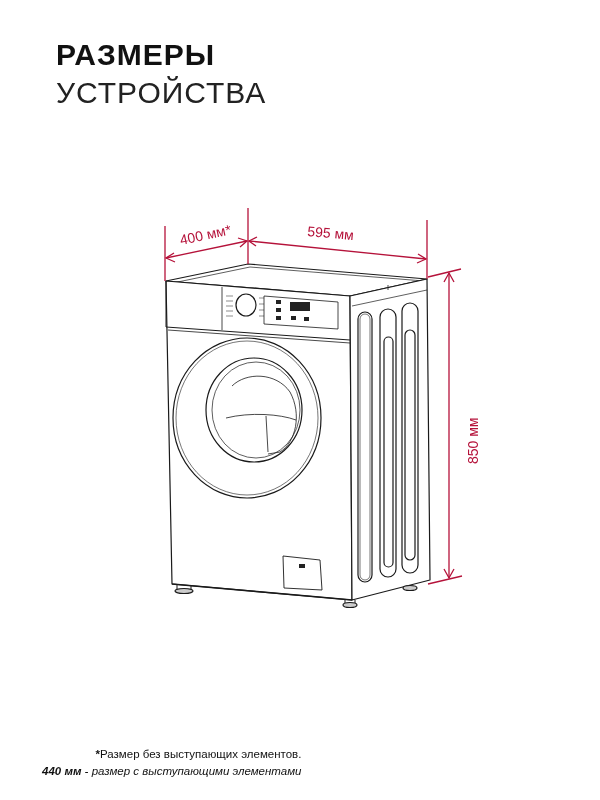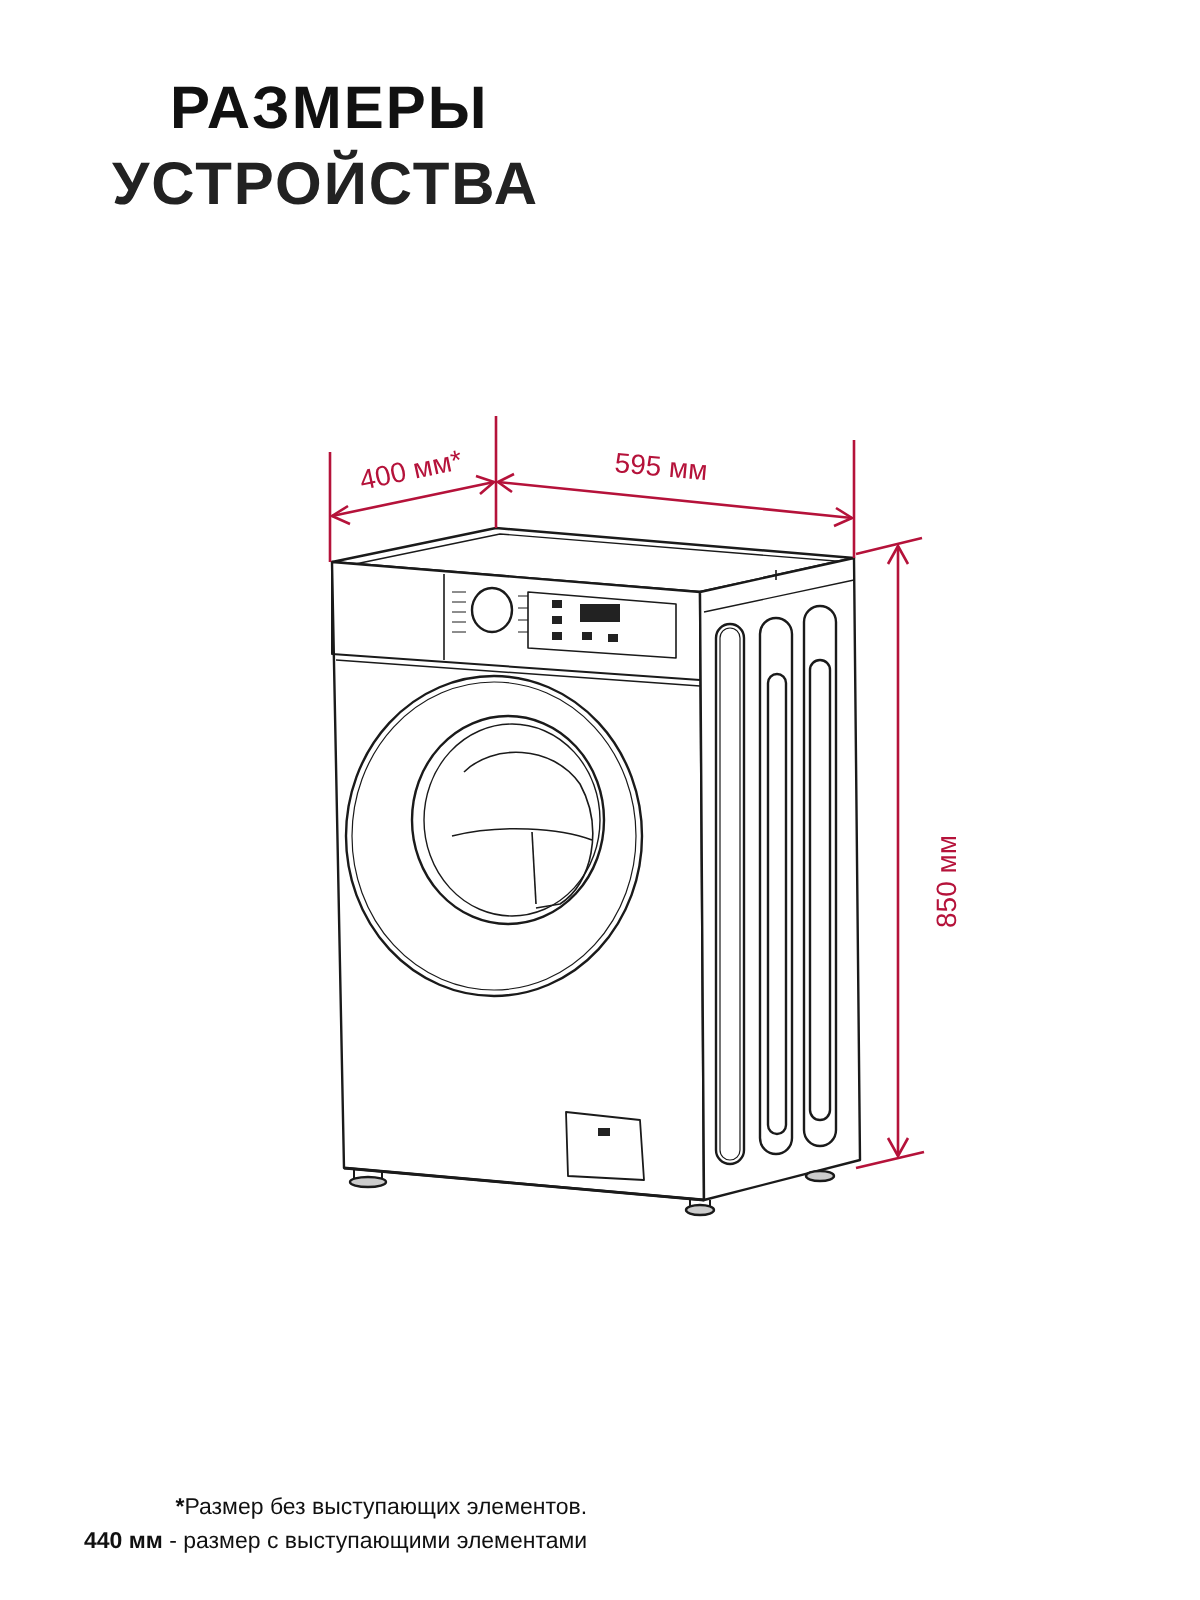--- a/index.html
+++ b/index.html
@@ -1,24 +1,24 @@
 <!DOCTYPE html>
 <html><head>
 <meta charset="utf-8">
 <style>
   html, body { margin:0; padding:0; background:#ffffff; }
   body { width:600px; height:800px; position:relative; overflow:hidden; font-family:"Liberation Sans", sans-serif; color:#111; }
   .title { position:absolute; left:56px; top:40px; line-height:1; }
-  .title-main { font-size:30px; font-weight:700; letter-spacing:1px; display:block; color:#111;margin-left:29px; }
-  .title-sub { font-size:30px; font-weight:700; letter-spacing:1px; display:block; margin-top:8px; color:#222; }
+  .title-main { font-size:30px; font-weight:700; letter-spacing:1px; display:block; color:#111; }
+  .title-sub { font-size:30px; font-weight:400; letter-spacing:1px; display:block; margin-top:8px; color:#222; }
   svg.drawing { position:absolute; left:0; top:0; }
   .dim-label { fill:#b5123a; font-family:"Liberation Sans", sans-serif; font-size:14px; }
   .footnote { position:absolute; left:26px; top:746px; font-size:11.5px; line-height:17px; color:#111;text-align:right; }
   .footnote .star { display:inline-block; width:16px; font-weight:700; }
-  .footnote .line2 { padding-left:16px; }
+  .footnote .line2 { padding-left:16px;font-style:italic; }
   .footnote b { font-weight:700; }
 </style>
 </head>
 <body>
 
 <div class="title">
   <span class="title-main">РАЗМЕРЫ</span>
   <span class="title-sub">УСТРОЙСТВА</span>
 </div>
 

